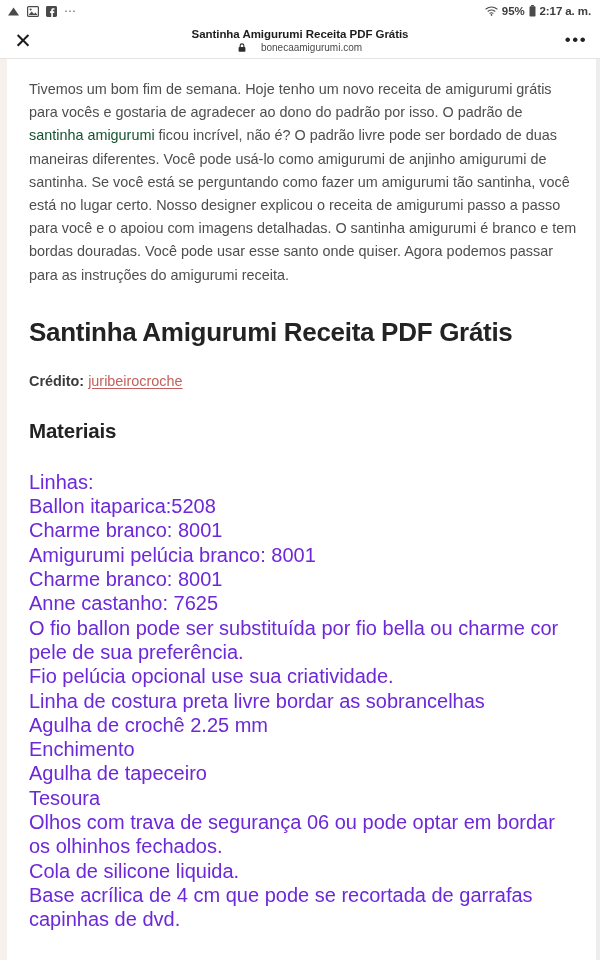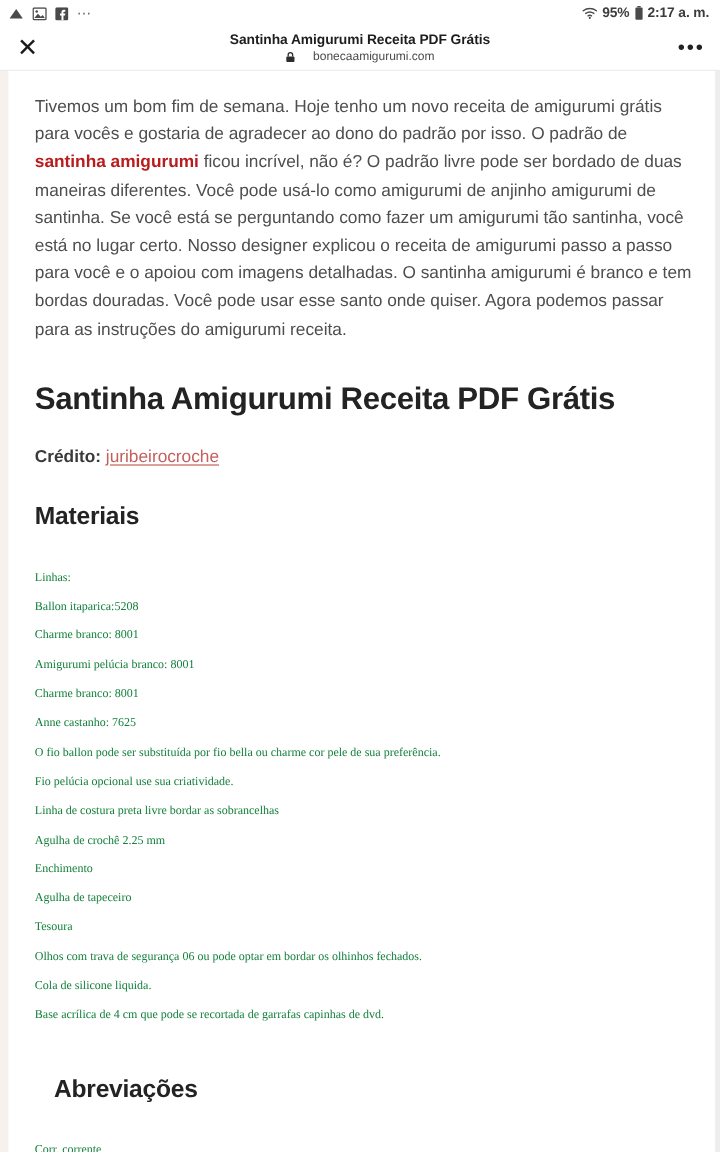--- a/index.html
+++ b/index.html
@@ -81,21 +81,21 @@
     overflow:hidden;
   }
 
   .para{
     font-size:14.4px;
     line-height:23.2px;
     color:#4e4e4e;
     text-align:left;
     margin:0 0 0 0;
   }
-  .para b{ color:#b91c1c; font-weight:bold; }
+  .para b{ color:#14532d; font-weight:normal; }
 
   h1.section-title{
     font-size:26px;
     font-weight:bold;
     color:#232323;
     letter-spacing:-0.3px;
     line-height:30px;
     margin:30px 0 0 0;
   }
 
@@ -113,24 +113,23 @@
     font-size:20.5px;
     font-weight:bold;
     color:#232323;
     letter-spacing:-0.2px;
     line-height:26px;
     margin:26px 0 0 0;
   }
 
   .mat-list{ margin:26px 0 0 0; }
   .mat-line{
-    font-size:10px;
+    font-size:20px;
     line-height:24.3px;
-    color:#15803d;
-    font-family:Liberation Serif, serif;
+    color:#6d28d9;
   }
 
   h2.abrev{ margin-top:36px;margin-left:16px; }
   .abrev-list{ margin-top:26px; }
 </style>
 </head>
 <body>
 
 <div class="statusbar">
   <div class="sb-left">

